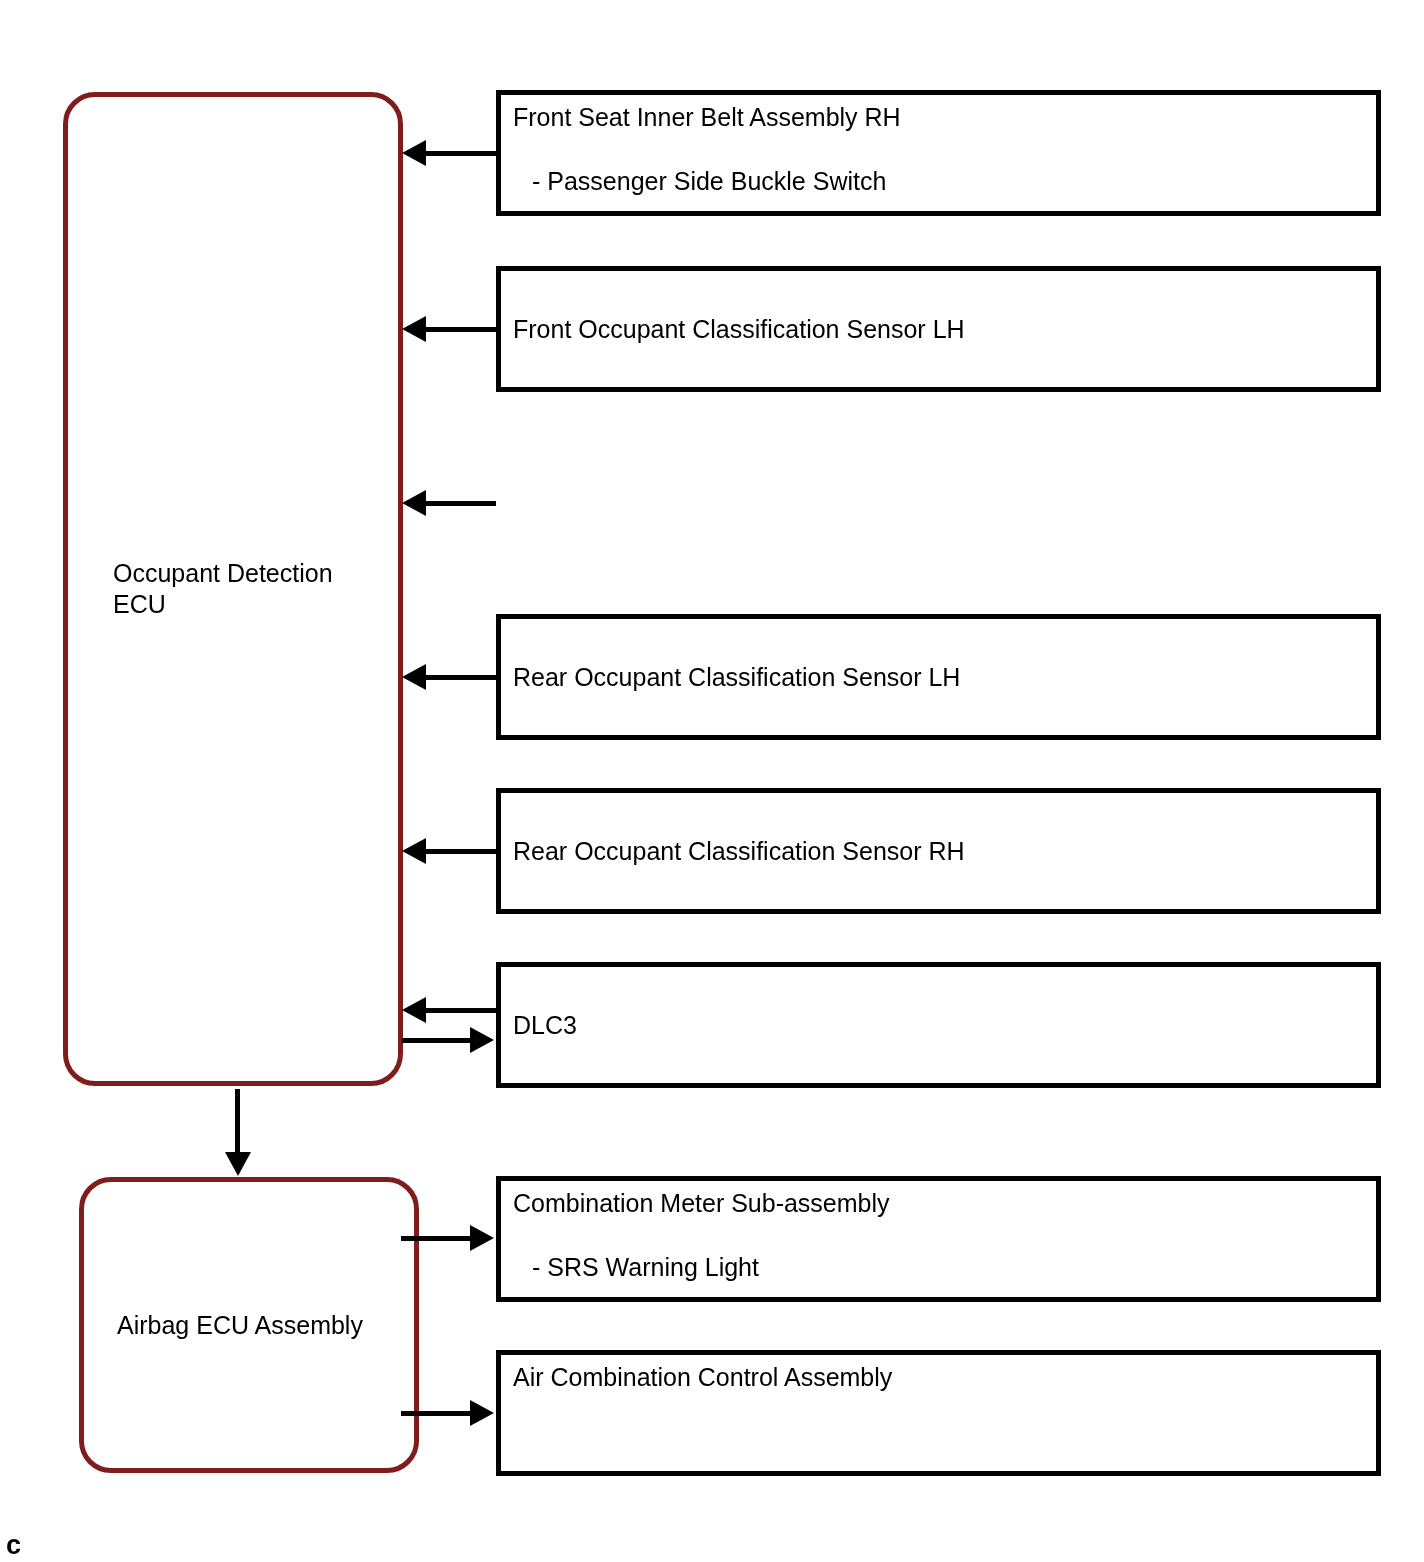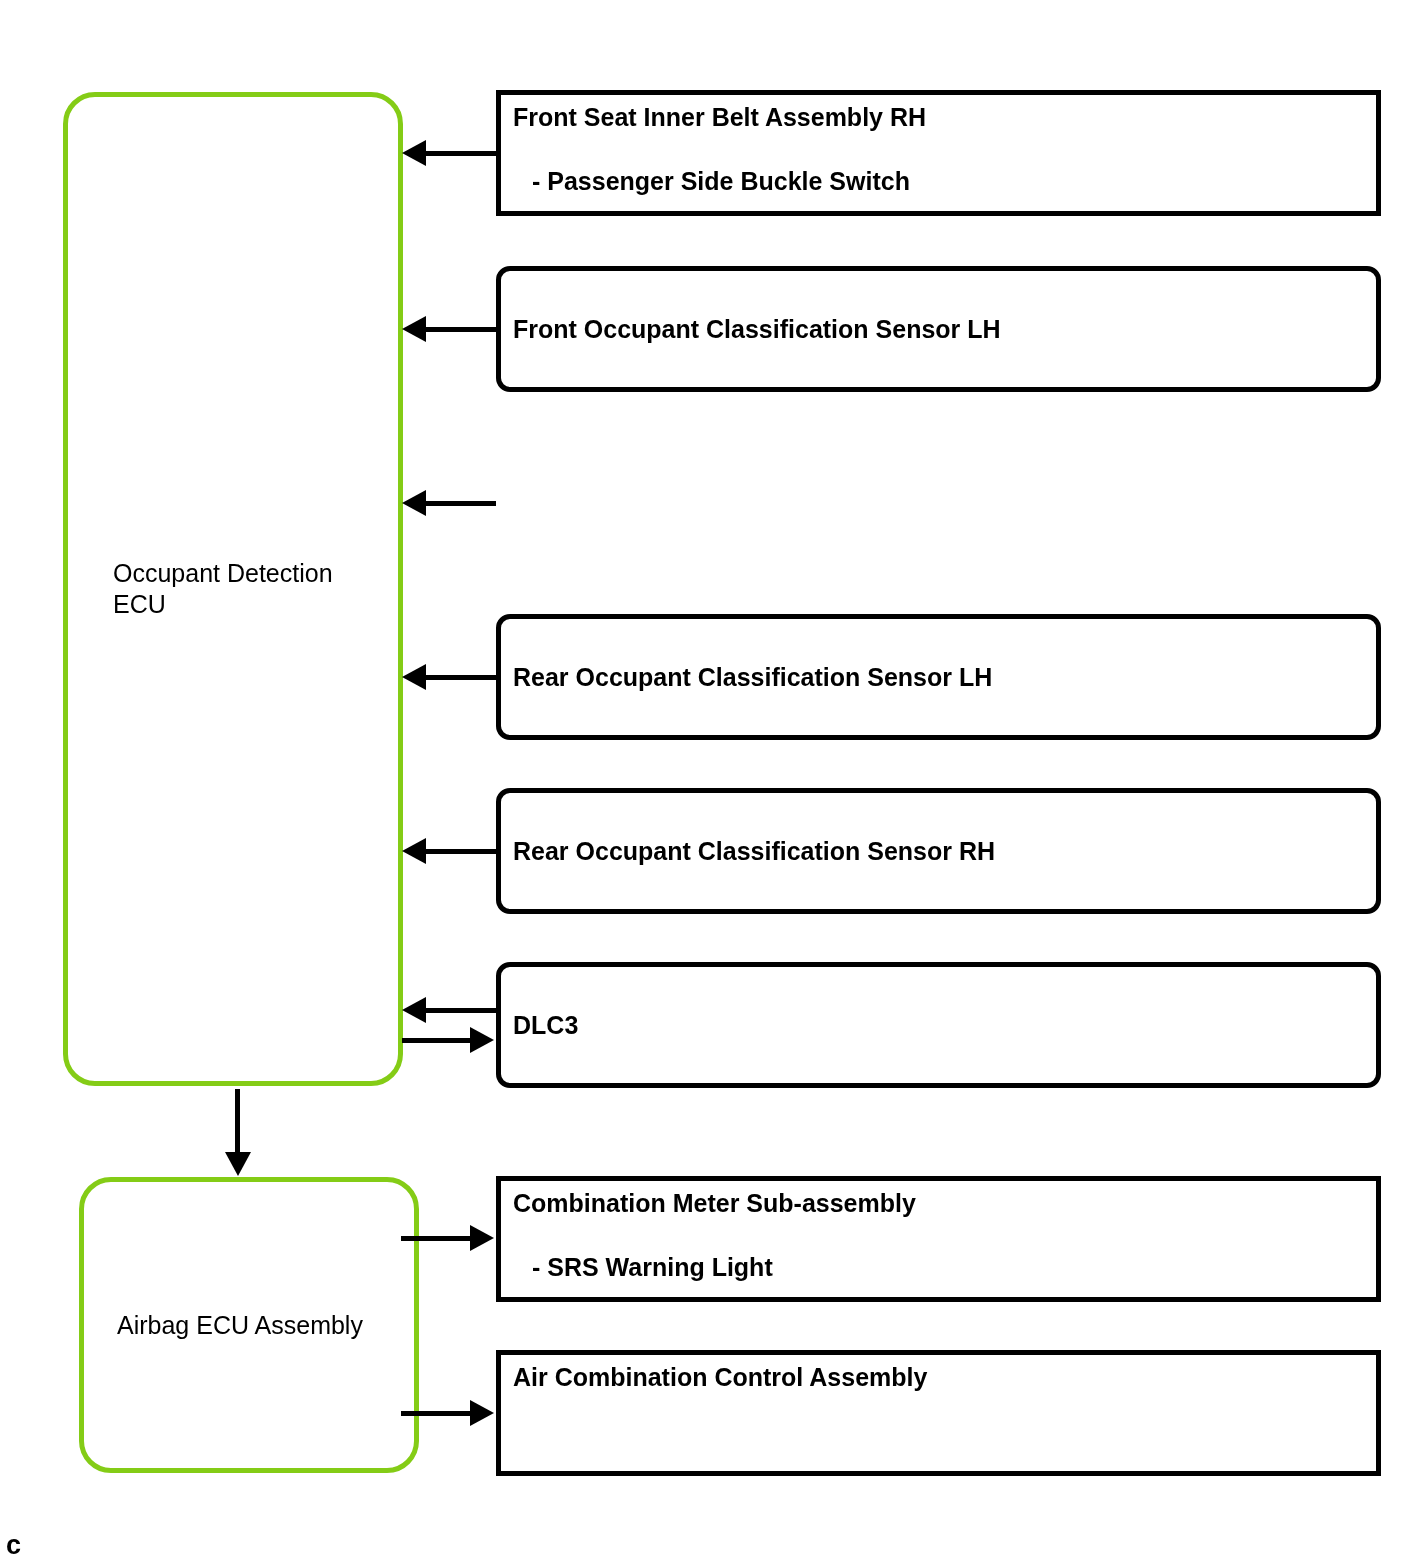--- a/index.html
+++ b/index.html
@@ -13,21 +13,21 @@
     font-family: "Liberation Sans", sans-serif;
     font-size: 25px;
     overflow: hidden;
   }
 
   
   .node {
     position: absolute;
     left: 63px;
     width: 340px;
-    border: 5px solid #84cc16;
+    border: 5px solid #7f1d1d;
     border-radius: 32px;
     background: #ffffff;
   }
   .node.ecu { top: 92px; height: 994px; }
   .node.airbag {
     top: 1177px; height: 296px;
     display: flex; align-items: center;
     padding-left: 33px;
     margin-left: 16px;
   }
@@ -41,26 +41,25 @@
   }
 
   
   .rbox {
     position: absolute;
     left: 496px;
     width: 885px;
     height: 126px;
     border: 5px solid #000000;
     background: #ffffff;
-    font-weight: bold;
   }
   .rbox.two-line { padding: 7px 10px 0 12px; }
   .rbox.two-line .title { line-height: 30px; }
   .rbox.two-line .detail { line-height: 30px; margin-top: 34px; padding-left: 19px; }
-  .rbox.one-line { display: flex; align-items: center; padding-left: 12px; border-radius: 14px; }
+  .rbox.one-line { display: flex; align-items: center; padding-left: 12px; }
 
   
   .h-line { position: absolute; height: 5px; background: #000000; }
   .v-line { position: absolute; width: 5px; background: #000000; }
 
   
   .tri-left {
     position: absolute; width: 0; height: 0;
     border-top: 13px solid transparent;
     border-bottom: 13px solid transparent;

